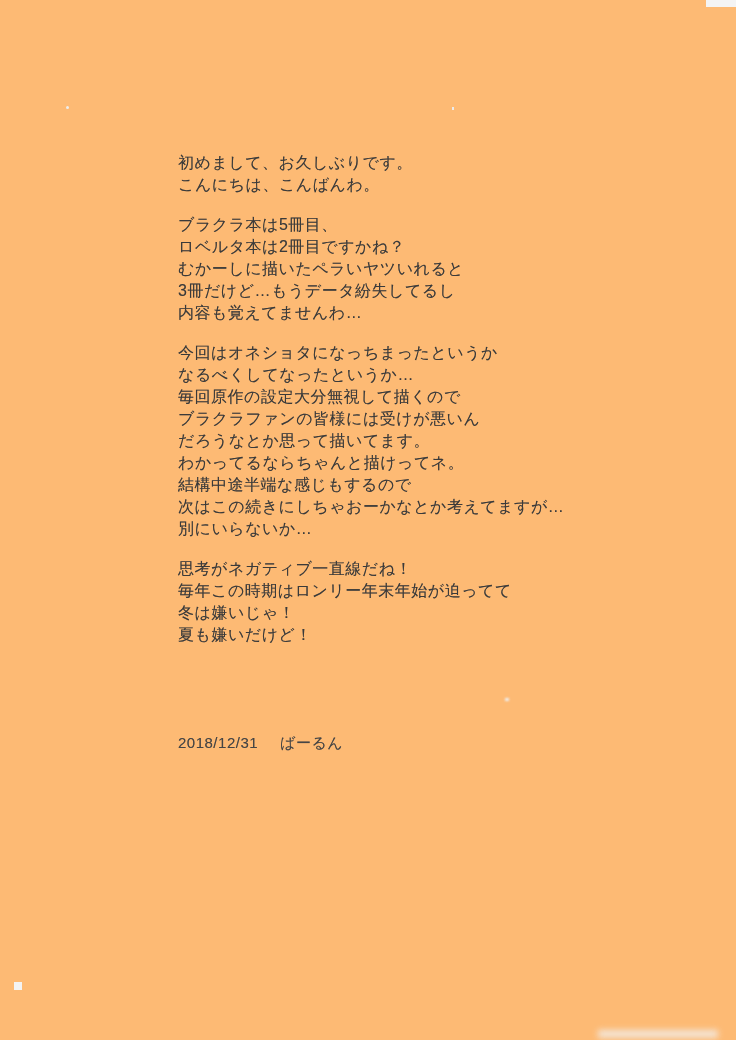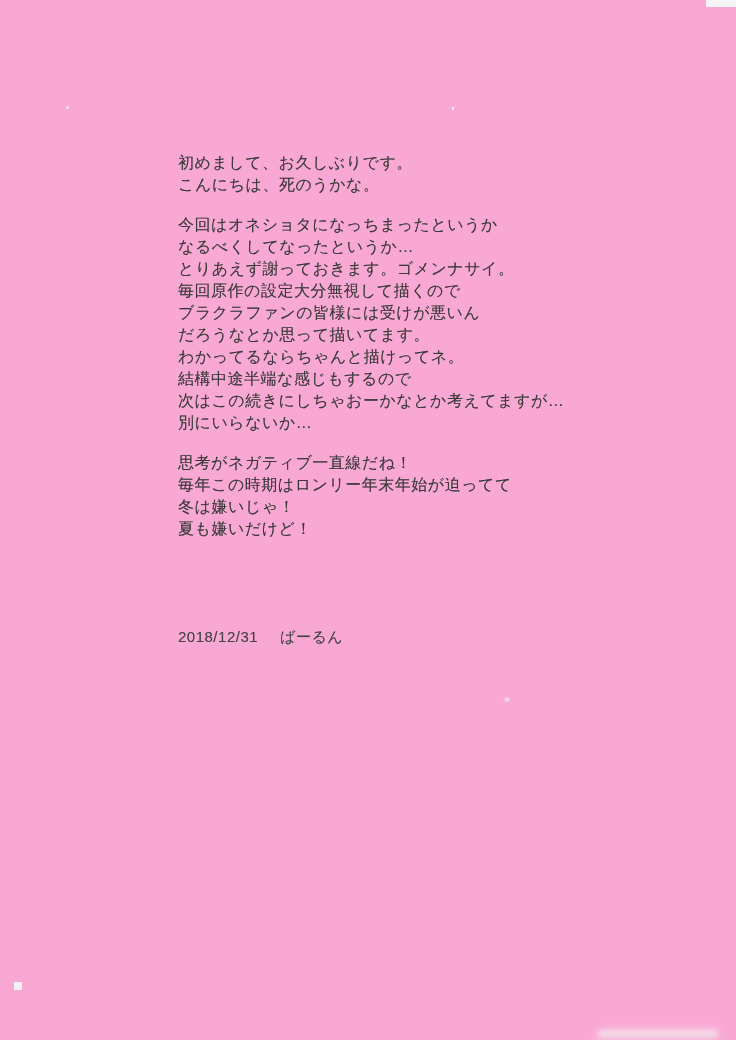--- a/index.html
+++ b/index.html
@@ -9,21 +9,21 @@
   body {
     width: 736px;
     height: 1040px;
     background: #ffffff;
     position: relative;
     overflow: hidden;
   }
   .page {
     position: absolute;
     inset: 0;
-    background: #f9a8d4;
+    background: #fdba74;
   }
   .text-block {
     position: absolute;
     left: 178px;
     top: 152px;
     width: 470px;
     font-family: "Liberation Sans", "DejaVu Sans", sans-serif;
     font-size: 16px;
     line-height: 22px;
     letter-spacing: 0.5px;
@@ -75,28 +75,34 @@
   <div class="artifact smudge-br"></div>
   <div class="artifact speck-1"></div>
   <div class="artifact speck-2"></div>
   <div class="artifact speck-3"></div>
   <div class="artifact speck-4"></div>
 
   <div class="text-block">
 
     <div class="para">
       <div class="line">初めまして、お久しぶりです。</div>
-      <div class="line">こんにちは、死のうかな。</div>
+      <div class="line">こんにちは、こんばんわ。</div>
     </div>
 
+    <div class="para">
+      <div class="line">ブラクラ本は5冊目、</div>
+      <div class="line">ロベルタ本は2冊目ですかね？</div>
+      <div class="line">むかーしに描いたペラいヤツいれると</div>
+      <div class="line">3冊だけど…もうデータ紛失してるし</div>
+      <div class="line">内容も覚えてませんわ…</div>
+    </div>
 
     <div class="para">
       <div class="line">今回はオネショタになっちまったというか</div>
       <div class="line">なるべくしてなったというか…</div>
-      <div class="line">とりあえず謝っておきます。ゴメンナサイ。</div>
       <div class="line">毎回原作の設定大分無視して描くので</div>
       <div class="line">ブラクラファンの皆様には受けが悪いん</div>
       <div class="line">だろうなとか思って描いてます。</div>
       <div class="line">わかってるならちゃんと描けってネ。</div>
       <div class="line">結構中途半端な感じもするので</div>
       <div class="line">次はこの続きにしちゃおーかなとか考えてますが…</div>
       <div class="line">別にいらないか…</div>
     </div>
 
     <div class="para">

